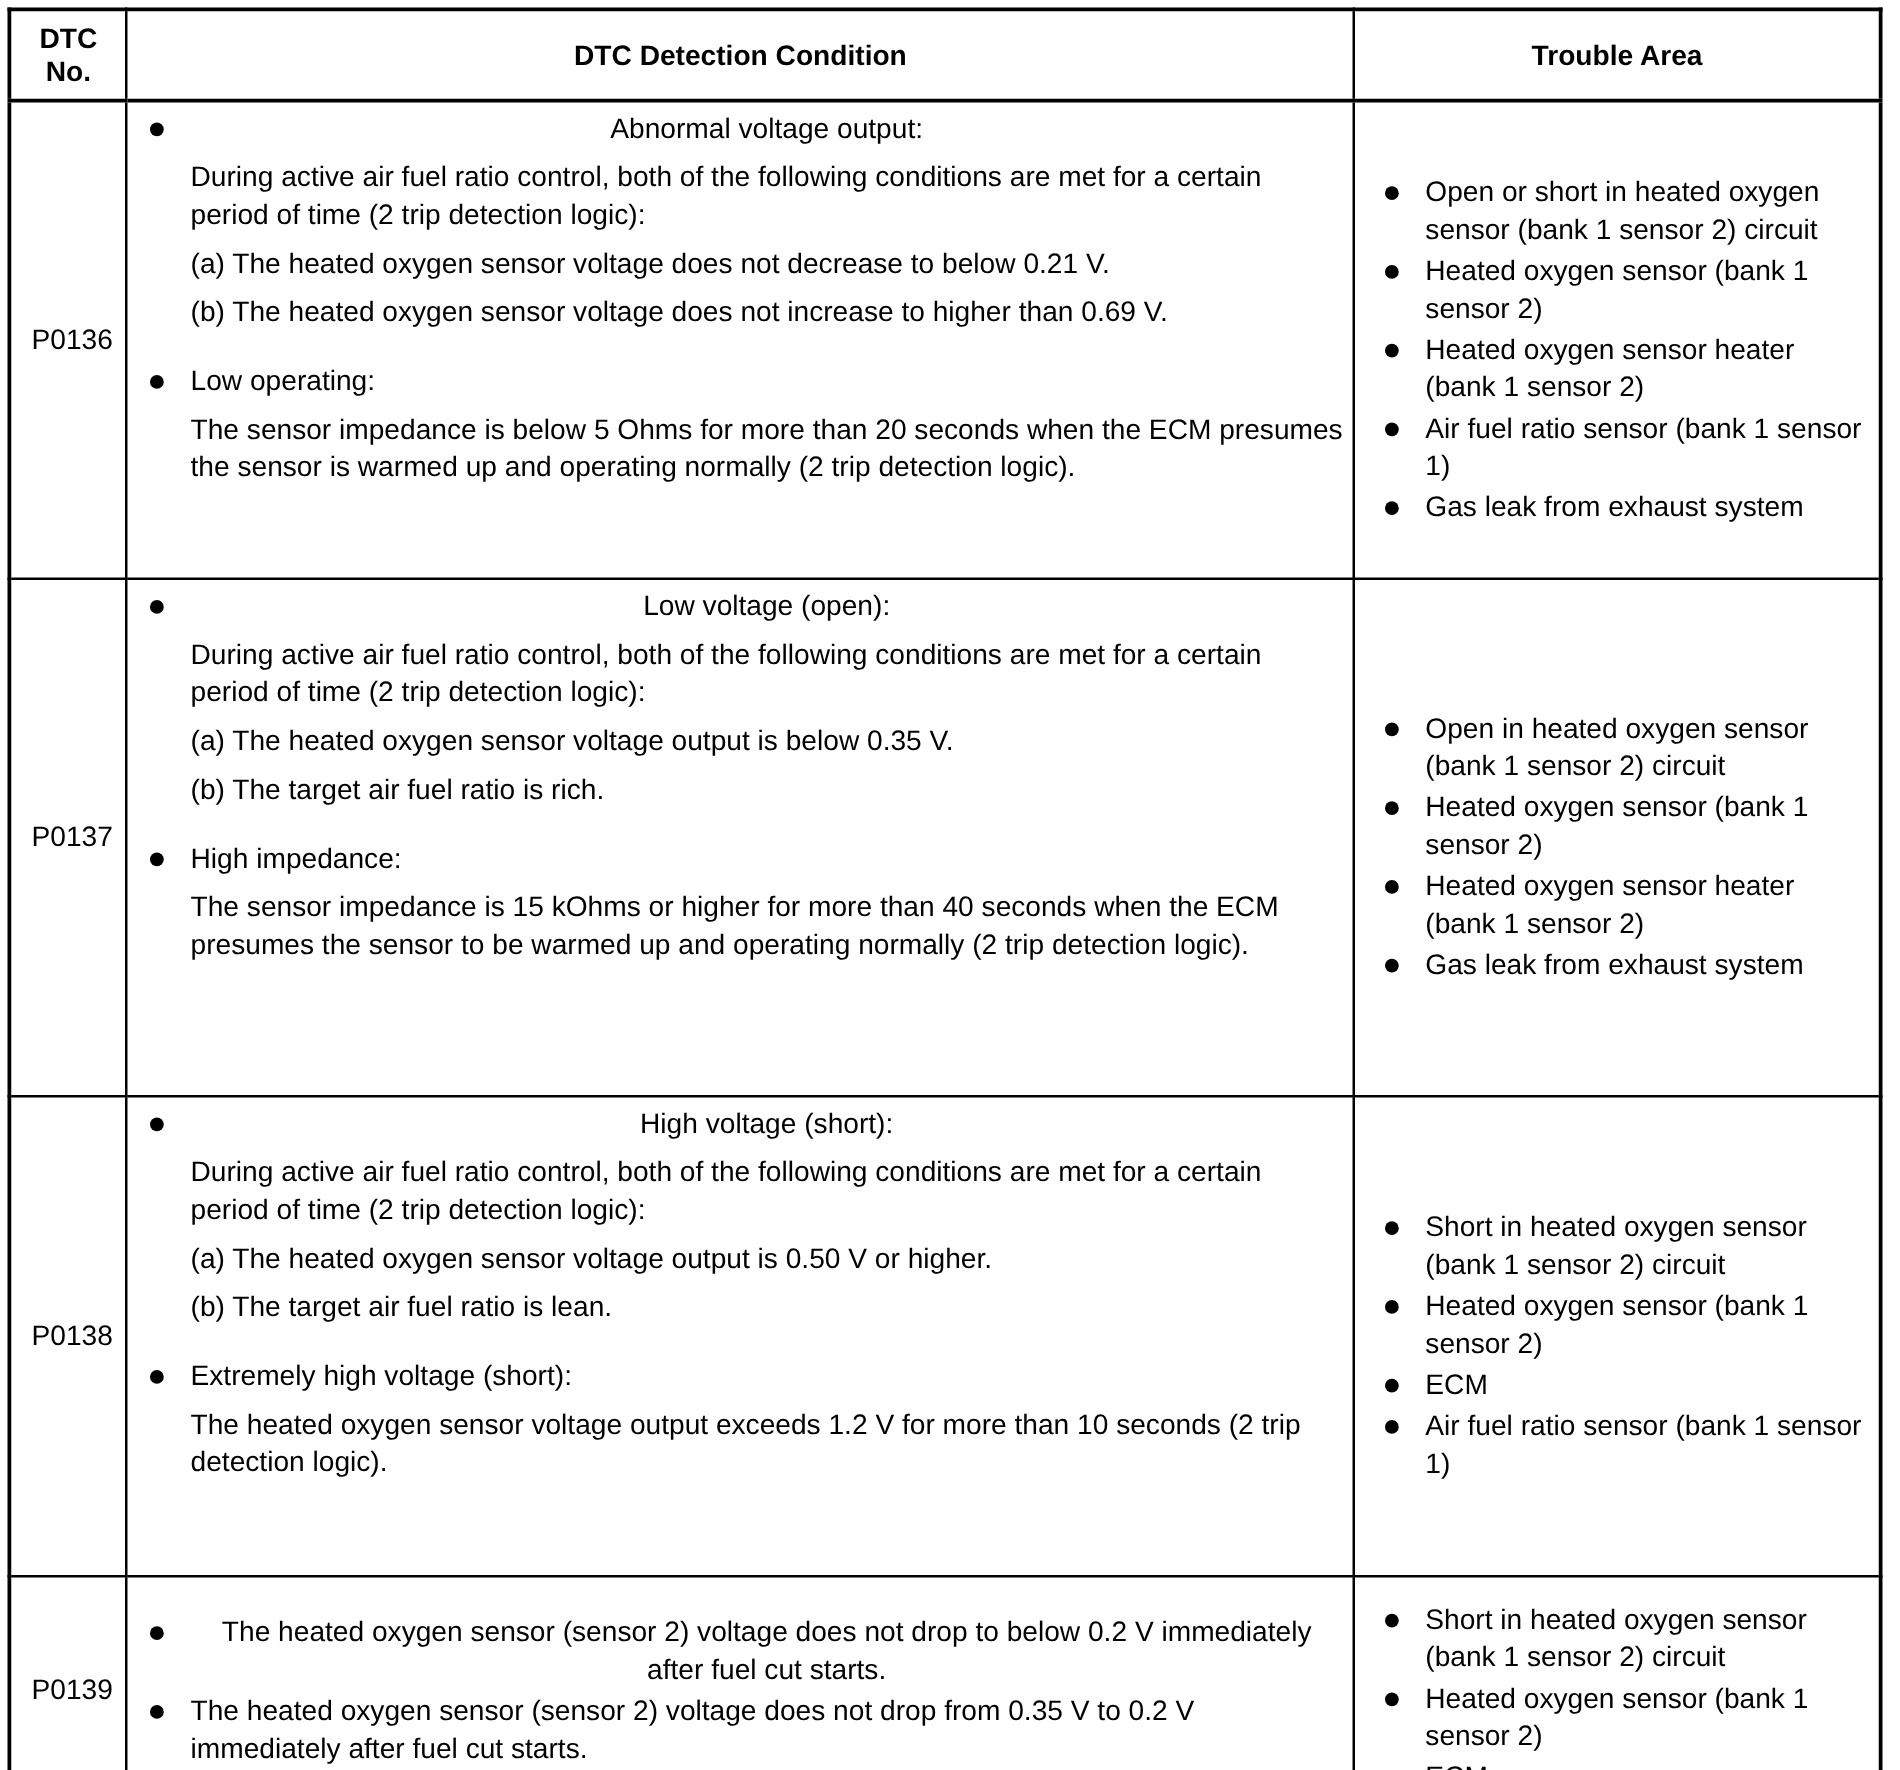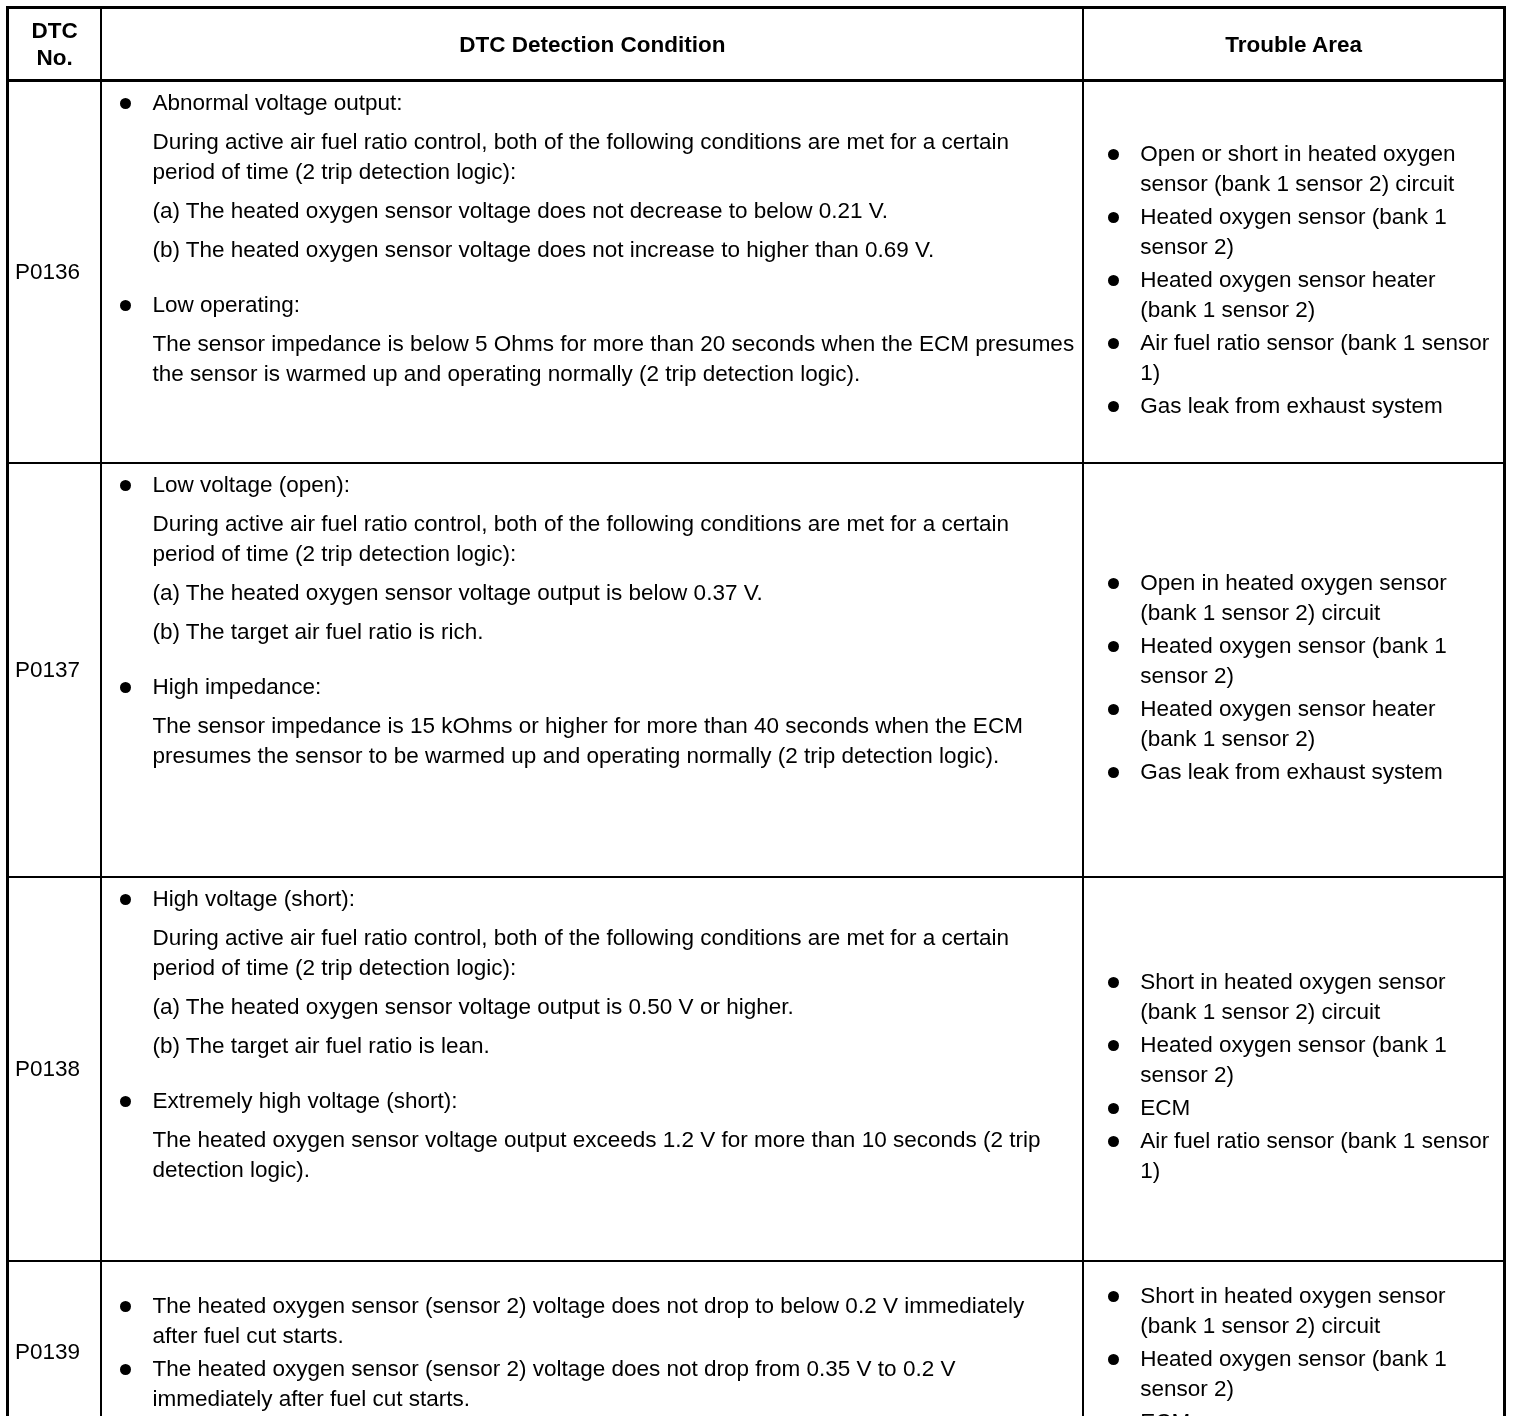--- a/index.html
+++ b/index.html
@@ -4,29 +4,29 @@
 <style>
   html, body { margin: 0; padding: 0; background: #ffffff; }
   body { width: 1520px; height: 1416px; position: relative; overflow: hidden;
          font-family: "Liberation Sans", sans-serif; color: #000; }
   table { position: absolute; left: 6px; top: 6px; width: 1500px; border-collapse: collapse;
           border: 3px solid #000; font-size: 22.5px; line-height: 30px; }
   th, td { border: 2px solid #000; padding: 0; }
   thead th { font-weight: bold; text-align: center; vertical-align: middle; height: 70px; line-height: 27px; }
   thead tr th { border-bottom: 3px solid #000; }
   col.c1 { width: 94px; } col.c2 { width: 984px; } col.c3 { width: 422px; }
-  td.dtc { text-align: left; vertical-align: middle; padding-left: 6px; }
+  td.dtc { text-align: center; vertical-align: middle; padding-left: 6px; }
   td.cond { vertical-align: top; padding: 6px 8px 4px 14px; }
   td.area { vertical-align: middle; padding: 4px 6px 4px 20px; }
   .bul { position: relative; padding-left: 36px; }
   .bul::before { content: ""; position: absolute; left: 4px; top: 10px; width: 11px; height: 11px; border-radius: 50%; background: #000; }
   .para { padding-left: 36px; margin-top: 9px; }
   .first { margin-top: 0; }
   .cond .bul { margin-top: 25px; }
-  .cond .bul.first { margin-top: 0; }
+  .cond .bul.first { margin-top: 0; text-align: center; }
   .p139 .bul { margin-top: 3px; }
   .area .bul { margin-top: 3px; }
   .area .bul.first { margin-top: 15px; }
   tr.r1 td { height: 370px; } tr.r2 td { height: 402px; } tr.r3 td { height: 372px; } tr.r4 td { height: 163px; }
 </style>
 </head>
 <body>
 
 <table>
   <colgroup>
@@ -60,21 +60,21 @@
         <div class="bul">Air fuel ratio sensor (bank 1 sensor 1)</div>
         <div class="bul">Gas leak from exhaust system</div>
       </td>
     </tr>
 
     <tr class="r2">
       <td class="dtc">P0137</td>
       <td class="cond">
         <div class="bul first">Low voltage (open):</div>
         <div class="para">During active air fuel ratio control, both of the following conditions are met for a certain period of time (2 trip detection logic):</div>
-        <div class="para">(a) The heated oxygen sensor voltage output is below 0.37 V.</div>
+        <div class="para">(a) The heated oxygen sensor voltage output is below 0.35 V.</div>
         <div class="para">(b) The target air fuel ratio is rich.</div>
         <div class="bul">High impedance:</div>
         <div class="para">The sensor impedance is 15 kOhms or higher for more than 40 seconds when the ECM presumes the sensor to be warmed up and operating normally (2 trip detection logic).</div>
       </td>
       <td class="area">
         <div class="bul first">Open in heated oxygen sensor (bank 1 sensor 2) circuit</div>
         <div class="bul">Heated oxygen sensor (bank 1 sensor 2)</div>
         <div class="bul">Heated oxygen sensor heater (bank 1 sensor 2)</div>
         <div class="bul">Gas leak from exhaust system</div>
       </td>

